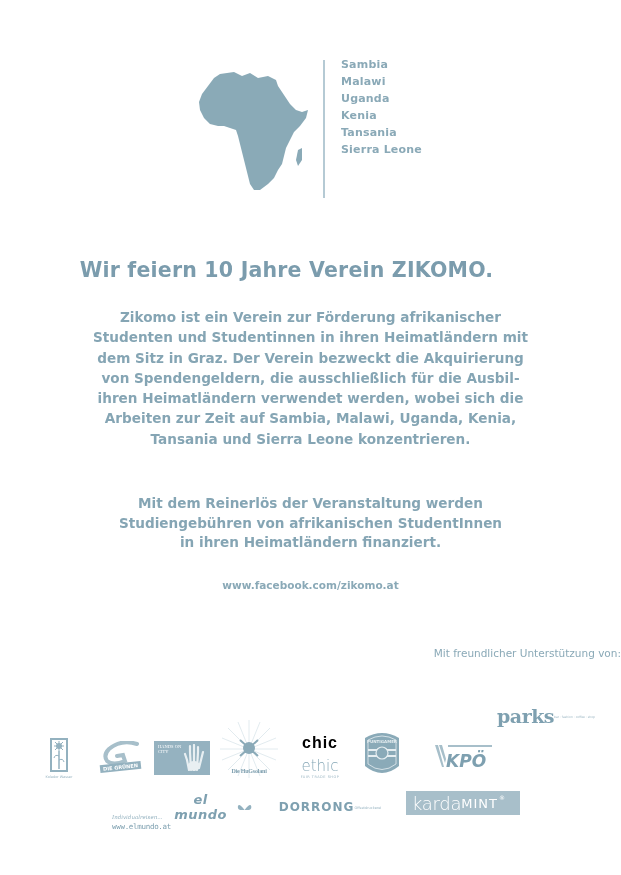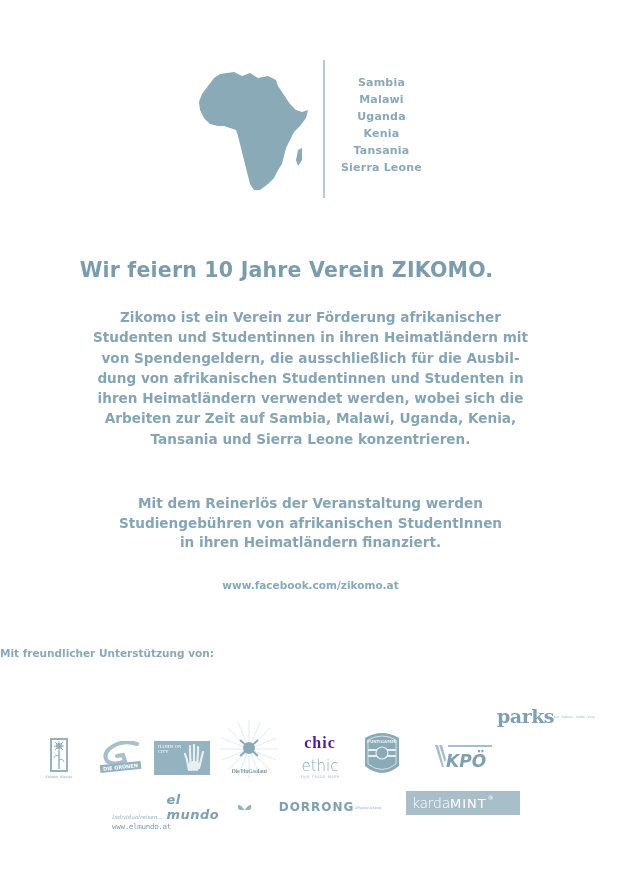--- a/index.html
+++ b/index.html
@@ -2,71 +2,71 @@
 <html><head>
   <meta charset="utf-8">
   <style>
     * { margin: 0; padding: 0; box-sizing: border-box; }
     html, body { width: 621px; height: 875px; background: #ffffff; overflow: hidden; }
     body { position: relative; font-family: "DejaVu Sans", sans-serif; color: #7c9eae; }
 
     .header { position: absolute; left: 0; top: 0; width: 621px; height: 220px; }
     .africa { position: absolute; left: 198px; top: 70px; width: 112px; height: 122px; }
     .divider { position: absolute; left: 323px; top: 60px; width: 2px; height: 138px; background: #b5cad4; }
-    .countries { position: absolute; left: 341px; top: 74px; list-style: none; text-align: center; }
+    .countries { position: absolute; left: 341px; top: 56px; list-style: none; }
     .countries li { font-family: "DejaVu Sans", sans-serif; font-weight: bold; font-size: 11px; line-height: 17px; color: #8aa9b7; letter-spacing: 0.2px; }
 
     .title { position: absolute; left: 0; top: 258px; width: 573px; text-align: center; font-weight: bold; font-size: 20.5px; color: #7b9cad; letter-spacing: 0.2px; }
 
     .para { position: absolute; left: 60px; width: 501px; text-align: center; font-weight: bold; color: #85a5b4; }
     .para1 { top: 307px; font-size: 13.6px; line-height: 20.3px; }
     .para1 span { display: block; white-space: nowrap; }
     .para2 { top: 494px; font-size: 13.6px; line-height: 19.5px; }
     .para2 span { display: block; white-space: nowrap; }
 
     .links { position: absolute; left: 0; top: 577px; width: 621px; text-align: center; font-weight: bold; font-size: 10.5px; line-height: 16px; color: #8aa9b7; }
     .links a { display: block; color: inherit; text-decoration: none; }
 
-    .support { position: absolute; left: 0; top: 647px; width: 621px; text-align: left; font-weight: bold; font-size: 10.5px; color: #8aa9b7; }
+    .support { position: absolute; left: 0; top: 647px; width: 621px; text-align: right; font-weight: normal; font-size: 10.5px; color: #8aa9b7; }
 
     .logo { position: absolute; display: flex; align-items: center; justify-content: center; color: #8aaab8; }
     .logo svg { display: block; }
 
     
     .lg-kolade { left: 46px; top: 735px; width: 26px; height: 46px; flex-direction: column; }
     .lg-kolade .box { width: 18px; height: 34px; border: 2px solid #93b1bf; position: relative; }
     .lg-kolade .cap { font-size: 3.5px; margin-top: 3px; color: #9bb6c3; white-space: nowrap; }
     .lg-gruene { left: 98px; top: 734px; width: 44px; height: 44px; flex-direction: column; }
     .lg-gruene .band { background: #93b1bf; color: #fff; font-size: 5px; font-weight: bold; padding: 1px 3px; transform: rotate(-6deg); white-space: nowrap; margin-top: -4px; }
     .lg-hands { left: 154px; top: 741px; width: 56px; height: 34px; background: #95b2c0; align-items: flex-start; justify-content: flex-start; padding: 3px 4px; }
     .lg-hands .t { font-family: "Liberation Serif", serif; font-size: 4.5px; color: #fff; line-height: 5px; width: 26px; }
     .lg-hands .hand { position: absolute; right: 5px; top: 3px; }
     .lg-hug { left: 218px; top: 715px; width: 62px; height: 62px; flex-direction: column; }
     .lg-hug .cap { font-family: "Liberation Serif", serif; font-size: 6px; font-weight: bold; color: #7d9eae; margin-top: -12px; letter-spacing: -0.2px; }
     .lg-chic { left: 293px; top: 733px; width: 54px; height: 48px; flex-direction: column; line-height: 1; }
-    .lg-chic .c1 { font-family: Liberation Serif, serif; font-weight: bold; font-size: 16px; letter-spacing: 1px; color: #4c1d95; }
+    .lg-chic .c1 { font-family: Liberation Sans, sans-serif; font-weight: bold; font-size: 16px; letter-spacing: 1px; color: #000000; }
     .lg-chic .c2 { font-family: "DejaVu Sans", sans-serif; font-size: 15px; color: #86a7b6; margin-top: 8px; font-weight: 300; }
     .lg-chic .c3 { font-size: 3.5px; color: #9bb6c3; margin-top: 2px; letter-spacing: 0.5px; }
     .lg-punti { left: 361px; top: 730px; width: 42px; height: 48px; }
     .lg-kpo { left: 434px; top: 743px; width: 62px; height: 26px; }
     .lg-parks { left: 518px; top: 701px; width: 56px; height: 30px; flex-direction: row; }
     .lg-parks .p { font-family: "DejaVu Serif", serif; font-weight: bold; font-size: 19px; color: #7ea0b0; letter-spacing: -0.5px; line-height: 1; }
     .lg-parks .s { font-size: 3px; color: #9bb6c3; margin-top: 1px; white-space: nowrap; }
 
     
     .lg-mundo { left: 112px; top: 792px; width: 140px; height: 32px; flex-direction: column; align-items: flex-start; justify-content: flex-start; }
-    .lg-mundo .r1 { display: flex; align-items: flex-end; }
+    .lg-mundo .r1 { display: flex; align-items: flex-end; text-align: center; }
     .lg-mundo .small { font-family: "DejaVu Serif", serif; font-style: italic; font-size: 5.5px; color: #93b1bf; margin-right: 4px; margin-bottom: 2px; }
     .lg-mundo .big { font-family: "DejaVu Sans", sans-serif; font-weight: bold; font-style: italic; font-size: 13px; color: #7ea0b0; letter-spacing: 0.5px; }
     .lg-mundo .url { font-family: "DejaVu Sans Mono", monospace; font-size: 7.5px; color: #7ea0b0; margin-top: 0px; letter-spacing: -0.3px; }
     .lg-dorrong { left: 285px; top: 795px; width: 90px; height: 24px; flex-direction: row; }
     .lg-dorrong .d { font-family: "DejaVu Sans", sans-serif; font-weight: bold; font-size: 12px; color: #7ea0b0; letter-spacing: 1px; }
     .lg-dorrong .s { font-size: 3.5px; color: #9bb6c3; margin-top: 1px; }
     .lg-karda { left: 406px; top: 791px; width: 114px; height: 24px; background: #a8bfca; padding: 0 6px; justify-content: flex-start; }
-    .lg-karda .k { font-family: "DejaVu Sans", sans-serif; font-size: 14px; color: #fff; letter-spacing: -0.3px; font-weight: 300; }
+    .lg-karda .k { font-family: "DejaVu Sans", sans-serif; font-size: 18px; color: #fff; letter-spacing: -0.3px; font-weight: 300; }
     .lg-karda .m { font-family: "DejaVu Sans", sans-serif; font-size: 13px; color: #fff; letter-spacing: 1px; }
     .lg-karda .r { font-size: 6px; color: #fff; align-self: flex-start; margin-top: 3px; margin-left: 1px; }
   </style>
 </head>
 <body>
 
 <div class="header">
   <svg class="africa" viewBox="0 0 112 122">
     <path fill="#8aaab7" d="M22 4 L36 2 L44 6 L52 3 L60 8 L70 6 L78 10 L80 16 L84 22 L88 28 L92 34 L98 40 L104 42 L110 40 L108 48 L102 56 L96 62 L92 70 L88 78 L86 86 L84 94 L80 100 L76 108 L70 114 L62 120 L56 120 L52 114 L50 106 L48 98 L46 90 L44 82 L42 74 L40 66 L38 60 L32 58 L26 56 L20 56 L12 54 L6 48 L2 40 L1 32 L4 24 L10 16 L16 8 Z"></path>
     <path fill="#8aaab7" d="M100 80 L104 78 L104 90 L100 96 L98 90 Z"></path>
@@ -80,22 +80,22 @@
     <li>Tansania</li>
     <li>Sierra Leone</li>
   </ul>
 </div>
 
 <h1 class="title">Wir feiern 10 Jahre Verein ZIKOMO.</h1>
 
 <div class="para para1">
   <span>Zikomo ist ein Verein zur Förderung afrikanischer</span>
   <span>Studenten und Studentinnen in ihren Heimatländern mit</span>
+  <span>dem Sitz in Graz. Der Verein bezweckt die Akquirierung</span>
   <span>von Spendengeldern, die ausschließlich für die Ausbil-</span>
-  <span>dung von afrikanischen Studentinnen und Studenten in</span>
   <span>ihren Heimatländern verwendet werden, wobei sich die</span>
   <span>Arbeiten zur Zeit auf Sambia, Malawi, Uganda, Kenia,</span>
   <span>Tansania und Sierra Leone konzentrieren.</span>
 </div>
 
 <div class="para para2">
   <span>Mit dem Reinerlös der Veranstaltung werden</span>
   <span>Studiengebühren von afrikanischen StudentInnen</span>
   <span>in ihren Heimatländern finanziert.</span>
 </div>

